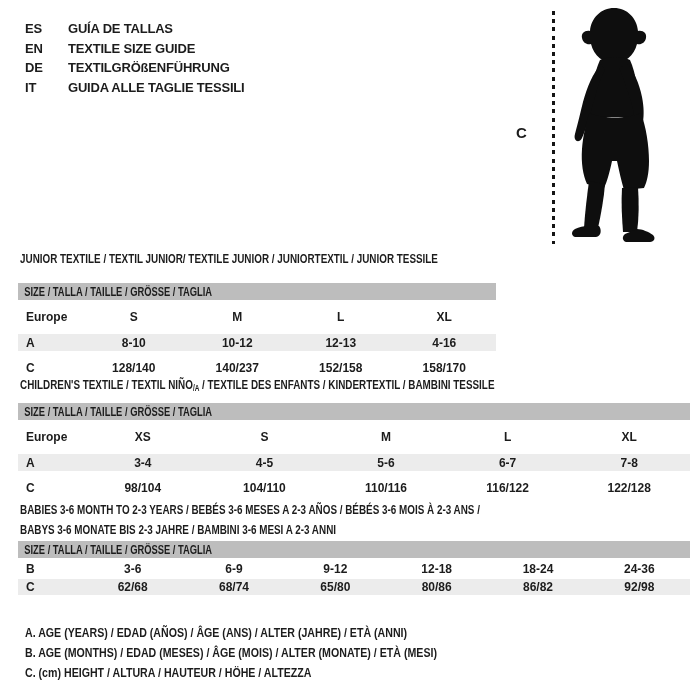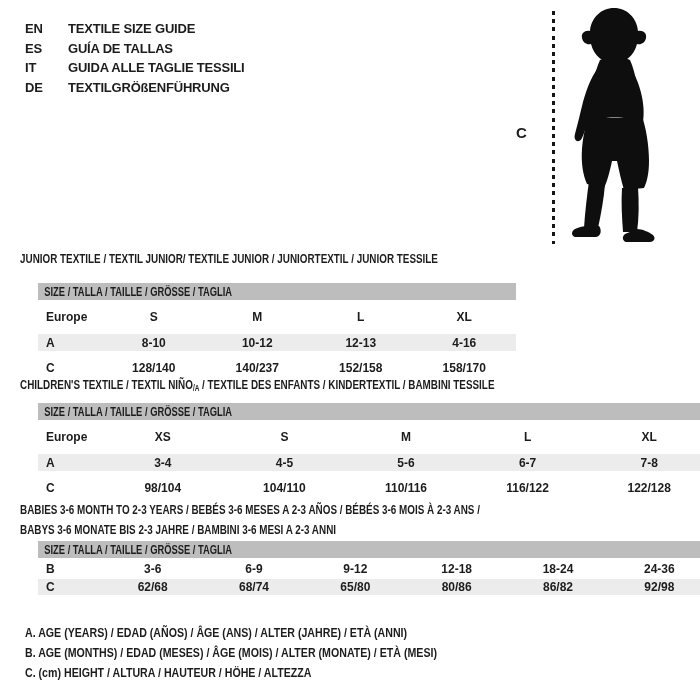--- a/index.html
+++ b/index.html
@@ -22,21 +22,21 @@
 
   
   .sec-title { position:absolute; left:20px; font-size:13px; font-weight:bold;
     white-space:nowrap; transform:scaleX(0.76); transform-origin:0 0; line-height:14px; }
   #title-junior { top:252px; }
   #title-children { top:378px; }
   #title-babies { top:500px; line-height:20px; }
   .sub { font-size:8.5px; vertical-align:-2px; }
 
   
-  .size-table { position:absolute; left:18px;margin-left:20px; }
+  .size-table { position:absolute; left:18px; }
   #table-junior { top:283px; width:478px; }
   #table-children { top:403px; width:672px; }
   #table-babies { top:541px; width:672px; }
   .thead { height:17px; background:#bdbdbd; display:flex; align-items:center; overflow:hidden; }
   .thead-text { font-size:12px; font-weight:bold; white-space:nowrap;
     transform:scaleX(0.78); transform-origin:0 50%; padding-left:8px; }
   .trow { display:flex; align-items:center; height:34px; }
   .trow.shaded { background:#ececec; height:17px; }
   #table-babies .trow { height:21px; }
   #table-babies .trow.shaded { height:16px; }
@@ -47,34 +47,34 @@
   .footnotes { position:absolute; left:25px; top:623px; transform:scaleX(0.85); transform-origin:0 0; }
   .footnote { font-size:12.5px; font-weight:bold; line-height:20px; white-space:nowrap; }
 </style>
 </head>
 <body>
 
 <div class="canvas">
 
   <div class="lang-list">
     <div class="lang-row">
+      <span class="lang-code">ES</span>
+      <span class="lang-label">GUÍA DE TALLAS</span>
+    </div>
+    <div class="lang-row">
       <span class="lang-code">EN</span>
       <span class="lang-label">TEXTILE SIZE GUIDE</span>
     </div>
     <div class="lang-row">
-      <span class="lang-code">ES</span>
-      <span class="lang-label">GUÍA DE TALLAS</span>
+      <span class="lang-code">DE</span>
+      <span class="lang-label">TEXTILGRÖßENFÜHRUNG</span>
     </div>
     <div class="lang-row">
       <span class="lang-code">IT</span>
       <span class="lang-label">GUIDA ALLE TAGLIE TESSILI</span>
-    </div>
-    <div class="lang-row">
-      <span class="lang-code">DE</span>
-      <span class="lang-label">TEXTILGRÖßENFÜHRUNG</span>
     </div>
   </div>
 
   <div class="measure-label">C</div>
   <div class="dash-line"></div>
   <svg class="baby-svg" viewBox="0 0 110 240" xmlns="http://www.w3.org/2000/svg">
     <g fill="#0e0e0e">
       <path d="M53,3 C40,3 30,13 29,26 C24,25 20,28 21,33 C22,38 26,40 30,39 C33,51 42,58 53,58 C64,58 73,51 76,39 C80,40 84,38 85,33 C86,28 82,25 77,26 C76,13 66,3 53,3 Z"></path>
       <path d="M39,55 C46,51 62,51 69,55 C75,68 78,90 79,112 L28,112 C29,90 33,68 39,55 Z"></path>
       <path d="M40,59 C32,68 26,82 22,97 C20,105 17,118 14,129 C12,136 18,139 21,133 C25,124 29,110 32,99 C35,87 39,74 44,65 Z"></path>

